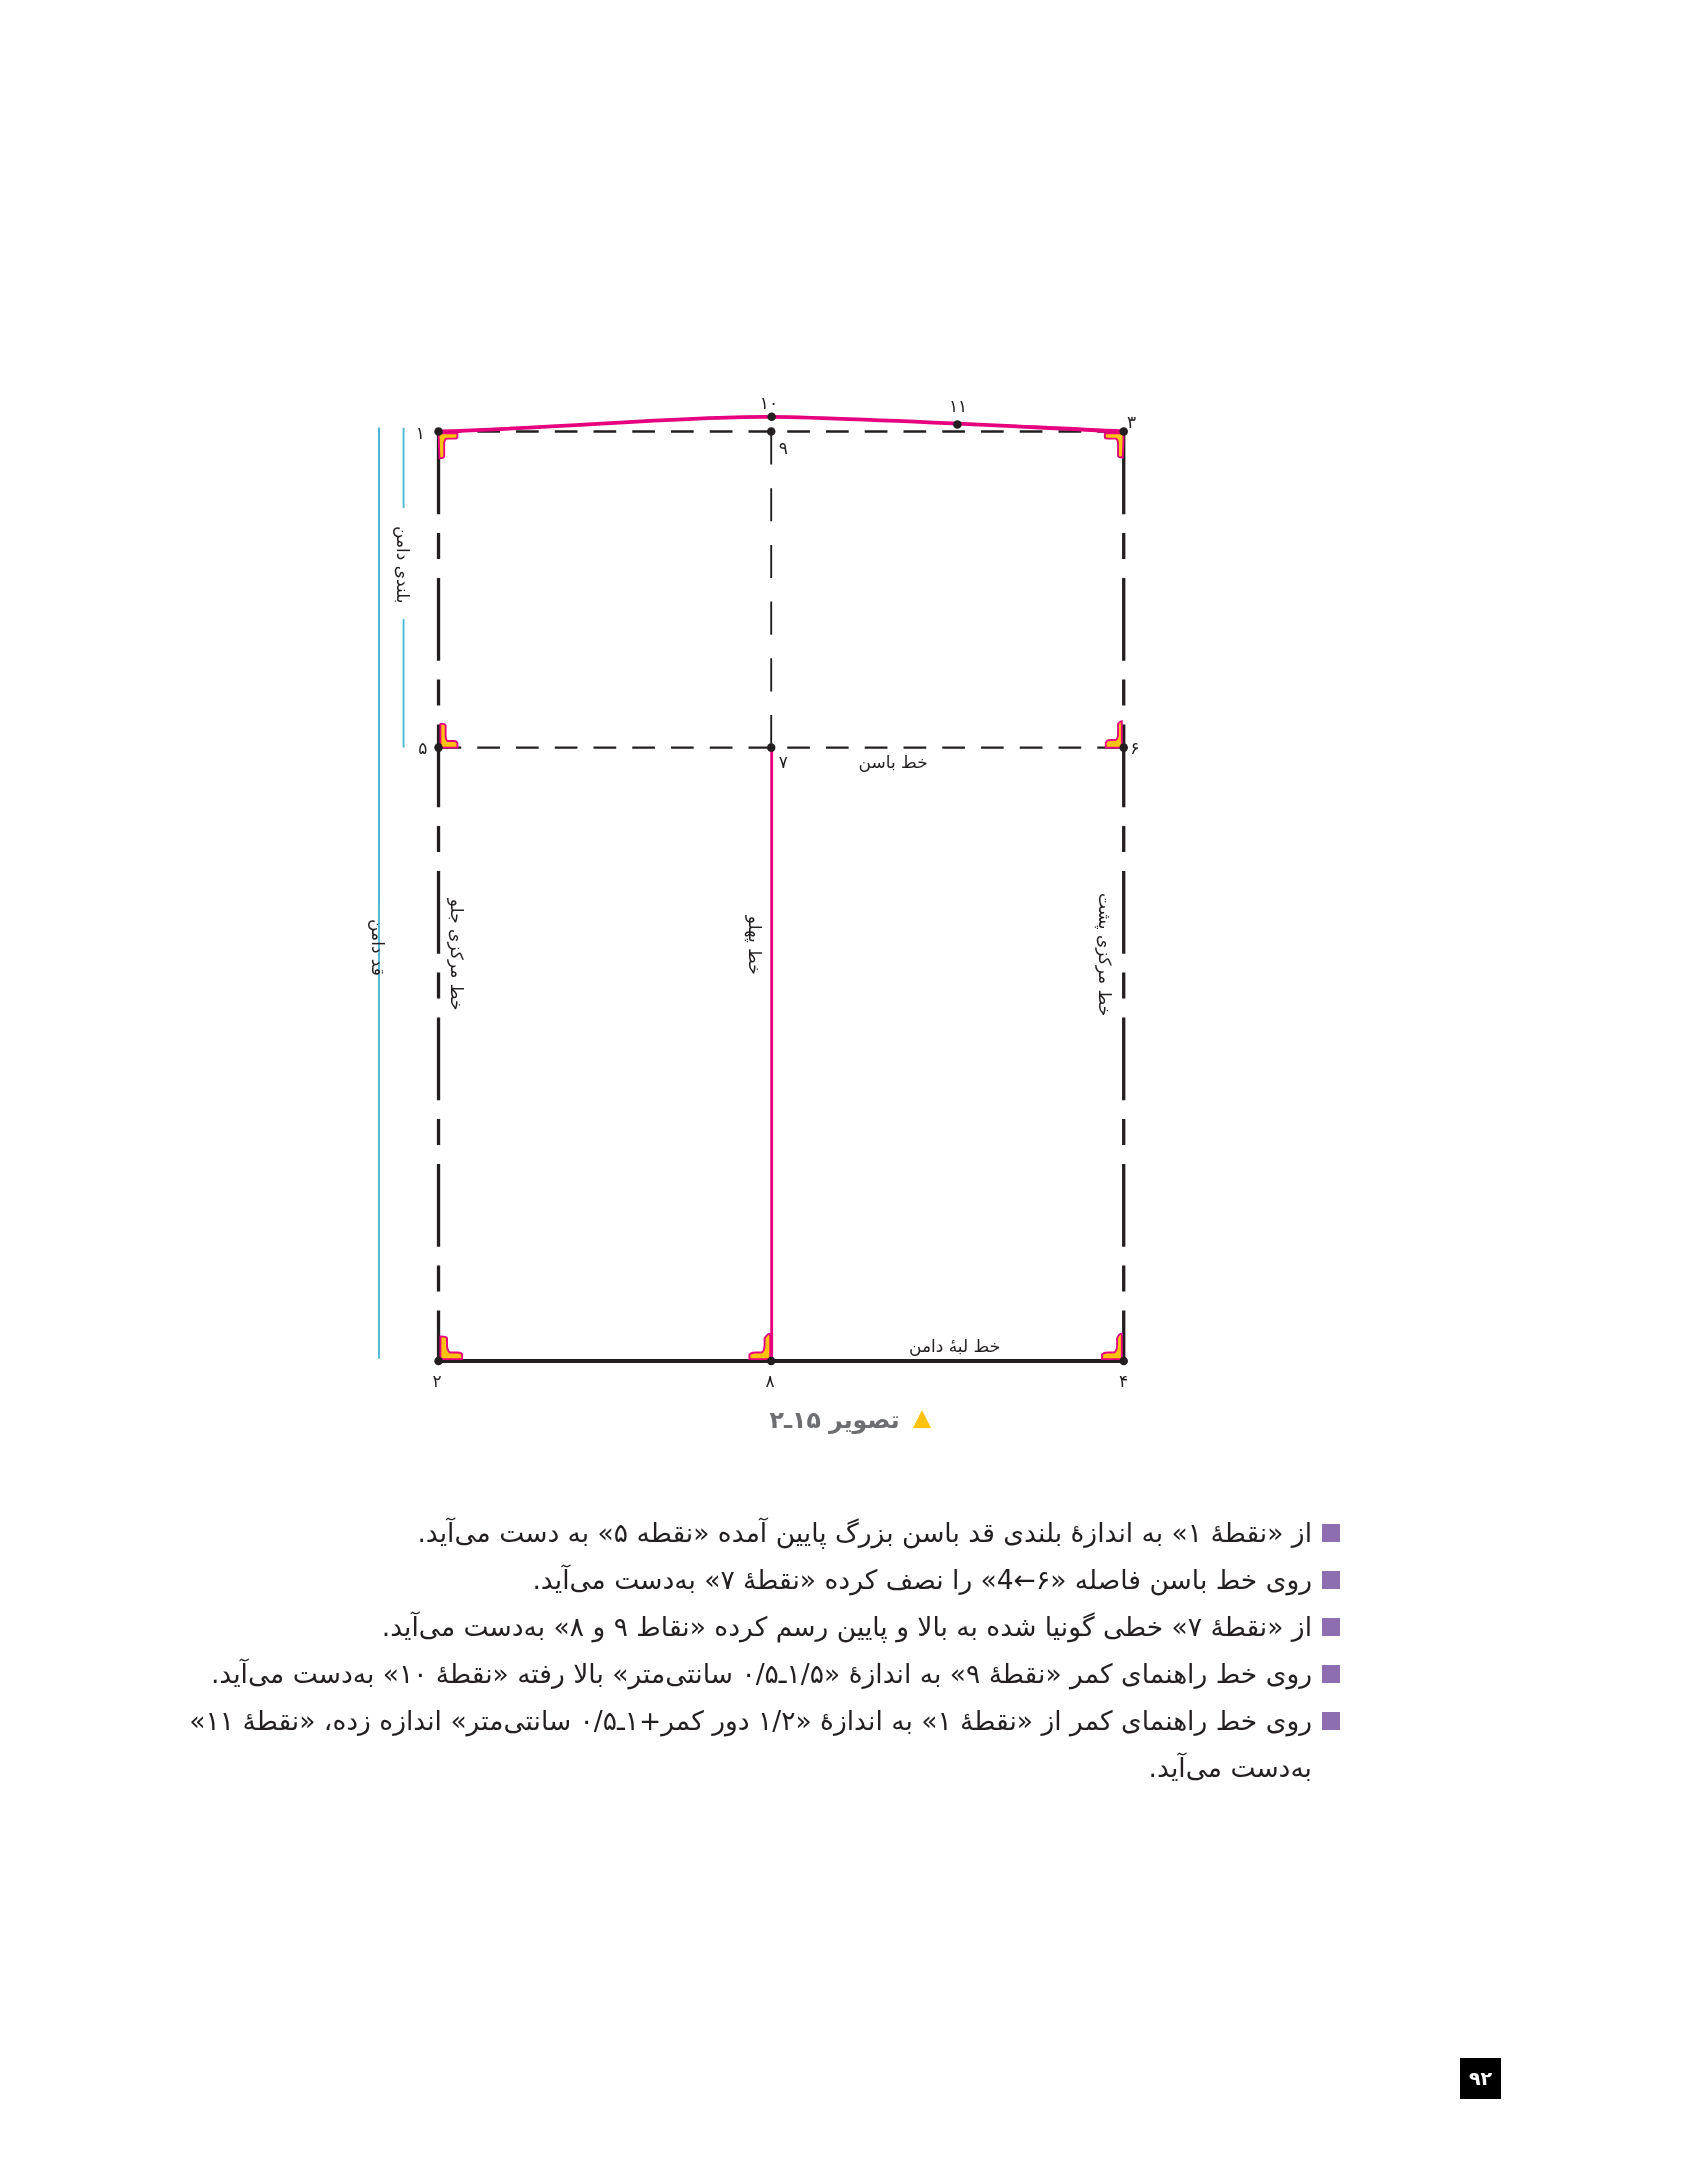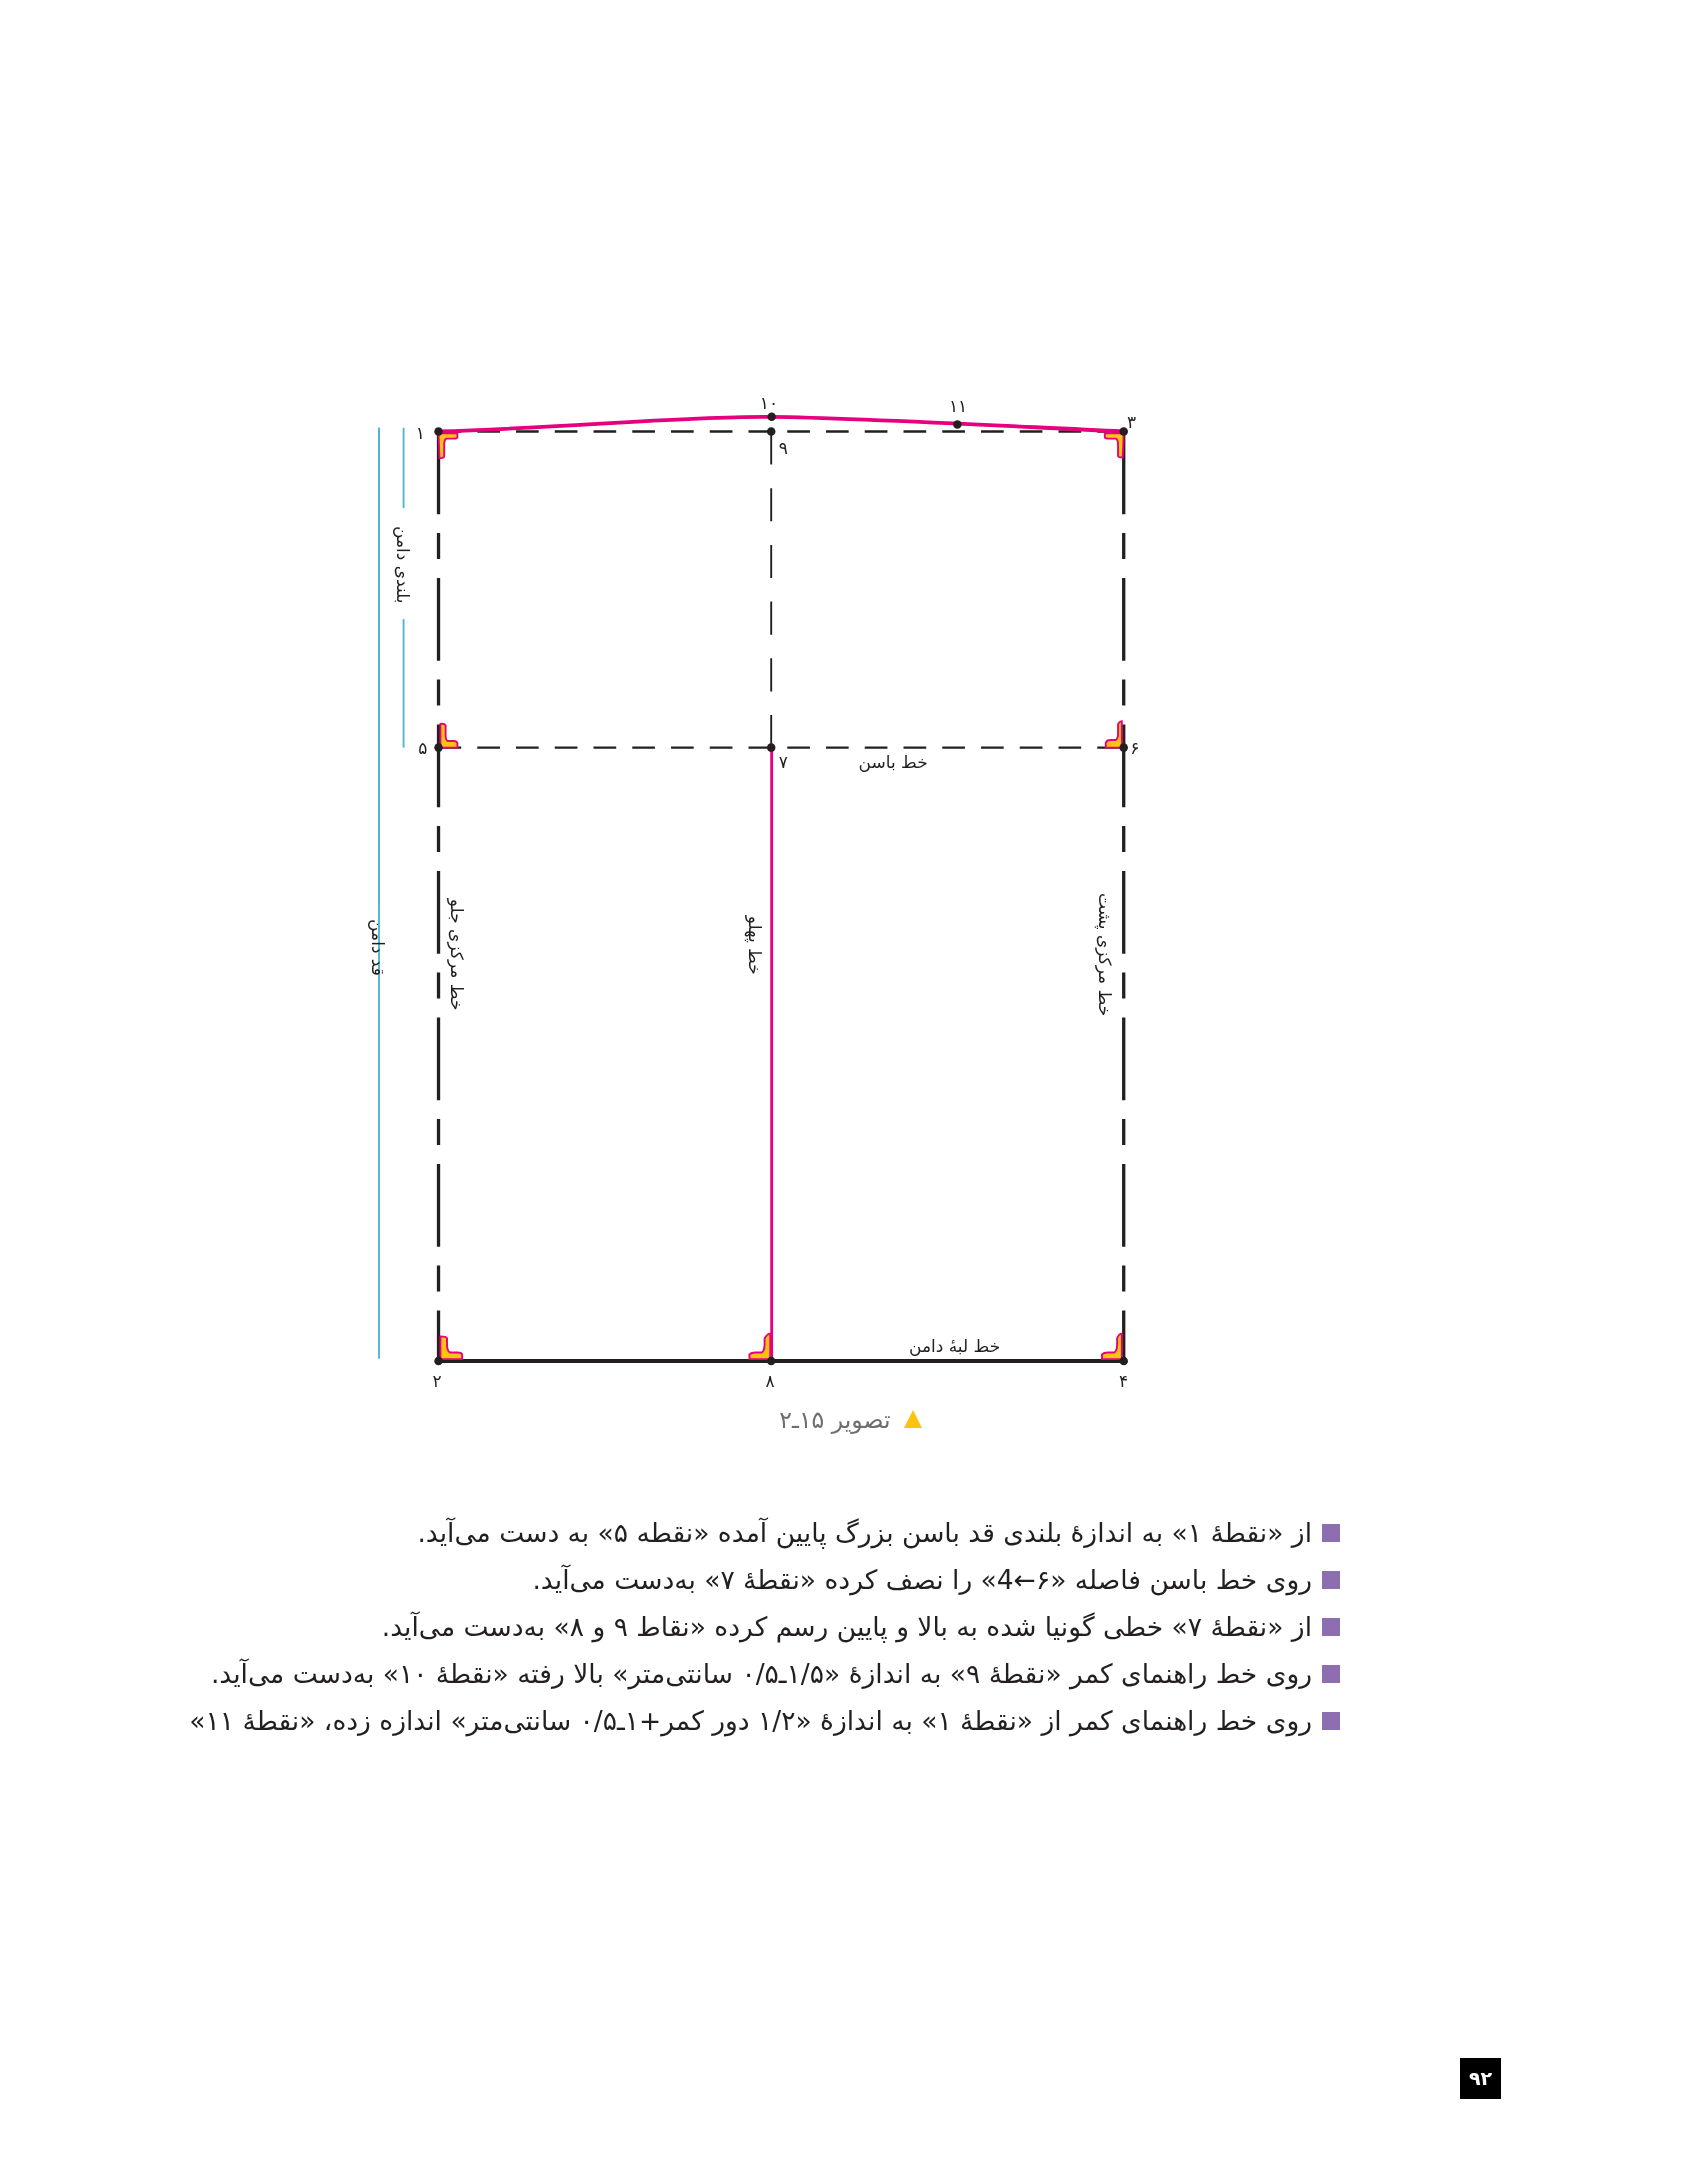--- a/index.html
+++ b/index.html
@@ -1,21 +1,21 @@
 <!DOCTYPE html>
 <html style="font-size:7.6px"><head>
   <meta charset="utf-8">
   <style>
     html, body { margin:0; padding:0; background:#ffffff; }
     body { width:1687px; height:2183px; position:relative; overflow:hidden;
            font-family:"DejaVu Sans", sans-serif; color:#231f20; }
     #diagram { position:absolute; left:0; top:0; width:1687px; height:1465px; }
     .lbl { font-family:"DejaVu Sans", sans-serif; fill:#231f20; }
     .caption { position:absolute; left:614px; top:1406px; width:473px; text-align:center;
-               direction:rtl; font-family:"DejaVu Sans", sans-serif; font-weight:normal;
+               direction:rtl; font-family:"DejaVu Sans", sans-serif; font-weight:bold;
                font-size:23.6px; color:#6d6e71; }
     .caption .tri { display:inline-block; width:0; height:0; border-left:9.5px solid transparent;
                     border-right:9.5px solid transparent; border-bottom:18px solid #ffc20e;
                     margin-left:5.7px; vertical-align:middle; position:relative; top:-2.8px; }
     .steps { position:absolute; right:331px; top:1493px; width:1229px; direction:rtl;
              margin:16px; padding:0; list-style:none; }
     .steps li { font-family:"DejaVu Sans", sans-serif; font-size:26.5px; line-height:47px;
                 color:#231f20; text-align:right; position:relative; padding-right:28px; }
     .steps li .bullet { position:absolute; right:0; top:15px; width:18px; height:18px;
                         background:#8c6eb1; }
@@ -120,17 +120,18 @@
     <span class="bullet"></span>
     <span>از «نقطهٔ ۷» خطی گونیا شده به بالا و پایین رسم کرده «نقاط ۹ و ۸» به‌دست می‌آید.</span>
   </li>
   <li>
     <span class="bullet"></span>
     <span>روی خط راهنمای کمر «نقطهٔ ۹» به اندازهٔ «۱/۵ـ۰/۵ سانتی‌متر» بالا رفته «نقطهٔ ۱۰» به‌دست می‌آید.</span>
   </li>
   <li>
     <span class="bullet"></span>
     <span>روی خط راهنمای کمر از «نقطهٔ ۱» به اندازهٔ «۱/۲ دور کمر+۱ـ۰/۵ سانتی‌متر» اندازه زده، «نقطهٔ ۱۱»</span>
+    <span class="cont">به‌دست می‌آید.</span>
   </li>
 </ul>
 
 <div class="page-num">۹۲</div>
 
 
 </body></html>

